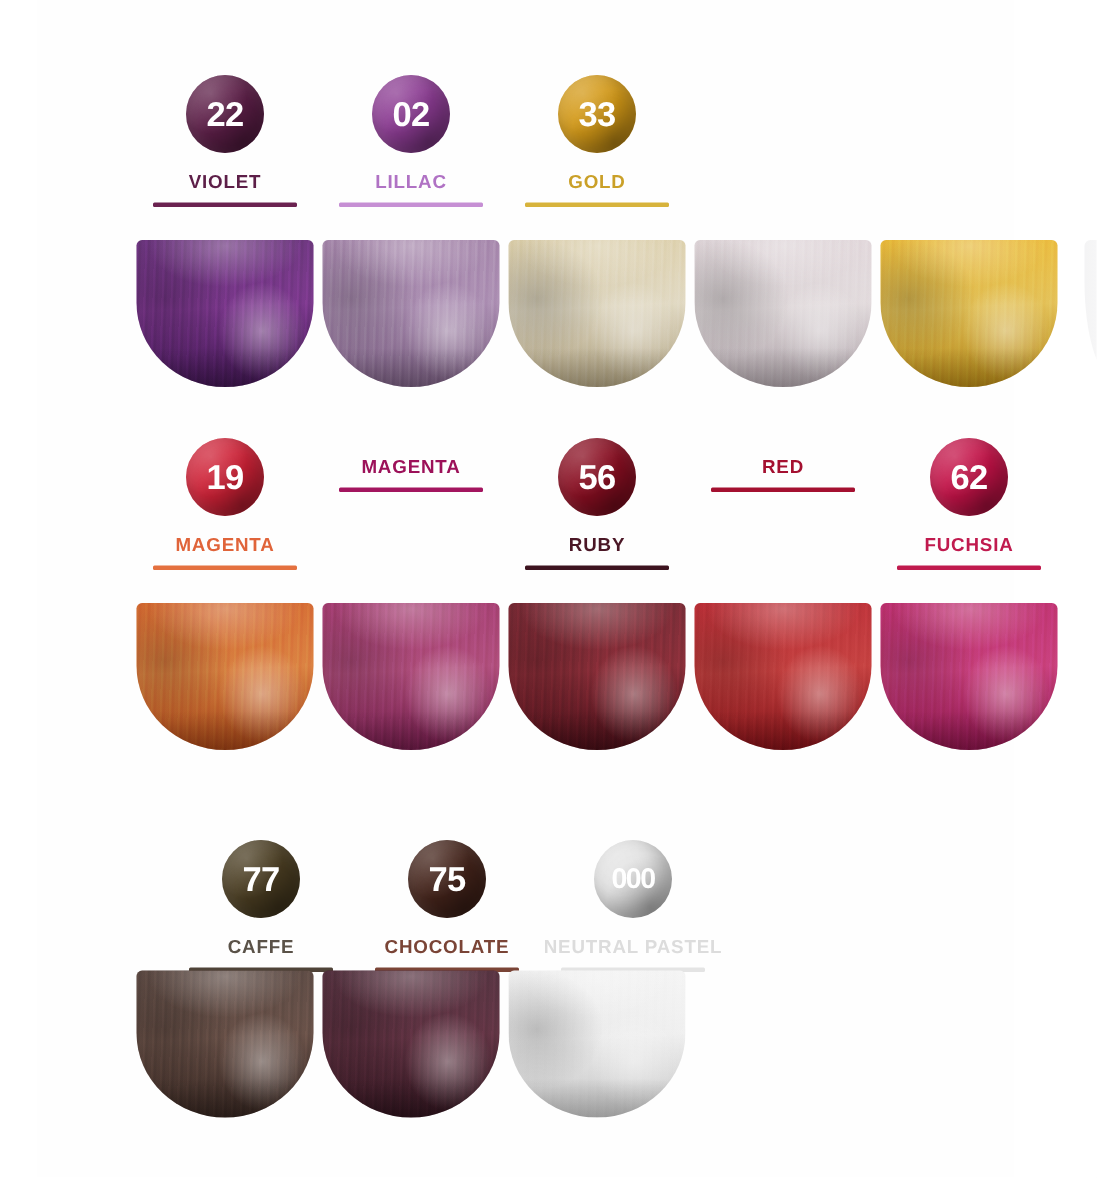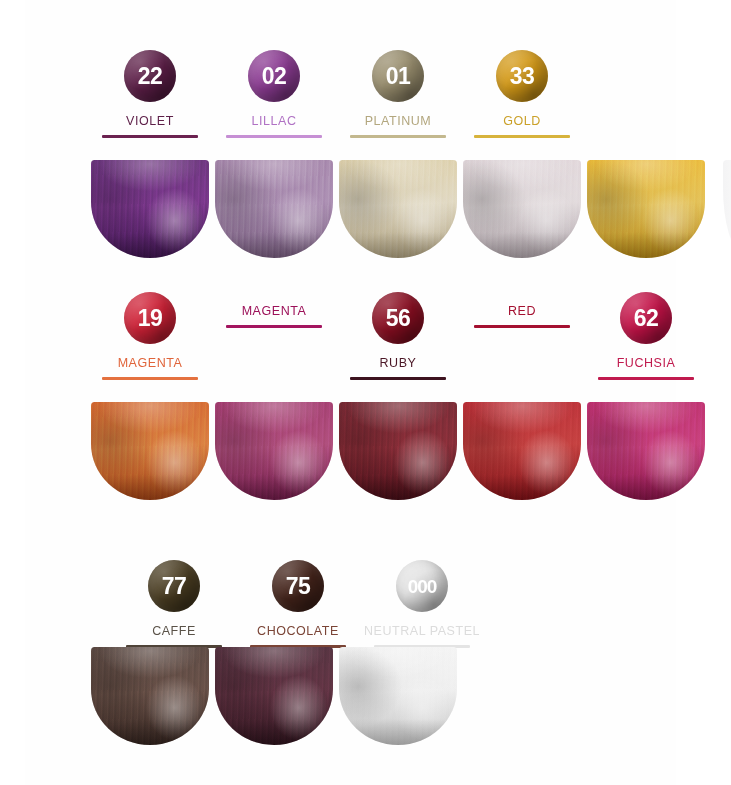--- a/index.html
+++ b/index.html
@@ -68,21 +68,21 @@
     letter-spacing:-0.5px;
     line-height:1;
     font-family:"Liberation Sans","DejaVu Sans",sans-serif;
   }
   .badge-num.triple{font-size:19px;letter-spacing:-1px;}
 
   
   .label{
     margin-top:13px;
     font-size:12.5px;
-    font-weight:normal;
+    font-weight:bold;
     letter-spacing:.55px;
     text-align:left;
     white-space:nowrap;
     line-height:1;
   }
   .underline{
     margin-top:7px;
     height:3px;
     width:96px;
     border-radius:1px;
@@ -168,27 +168,20 @@
     </div>
 
     <div class="cell">
       <div class="badge" style="background: rgb(140, 60, 147);">
         <span class="badge-num" style="color: rgb(255, 255, 255);">02</span>
       </div>
       <div class="label" style="color: rgb(176, 114, 196);">LILLAC</div>
       <div class="underline" style="background: rgb(198, 143, 212);"></div>
     </div>
 
-    <div class="cell">
-      <div class="badge" style="background: rgb(154, 143, 111);">
-        <span class="badge-num" style="color: rgb(255, 255, 255);">01</span>
-      </div>
-      <div class="label" style="color: rgb(179, 167, 127);">PLATINUM</div>
-      <div class="underline" style="background: rgb(195, 184, 142);"></div>
-    </div>
 
 
     <div class="cell">
       <div class="badge" style="background: rgb(212, 154, 24);">
         <span class="badge-num" style="color: rgb(255, 255, 255);">33</span>
       </div>
       <div class="label" style="color: rgb(202, 160, 40);">GOLD</div>
       <div class="underline" style="background: rgb(215, 179, 60);"></div>
     </div>
   </div>

